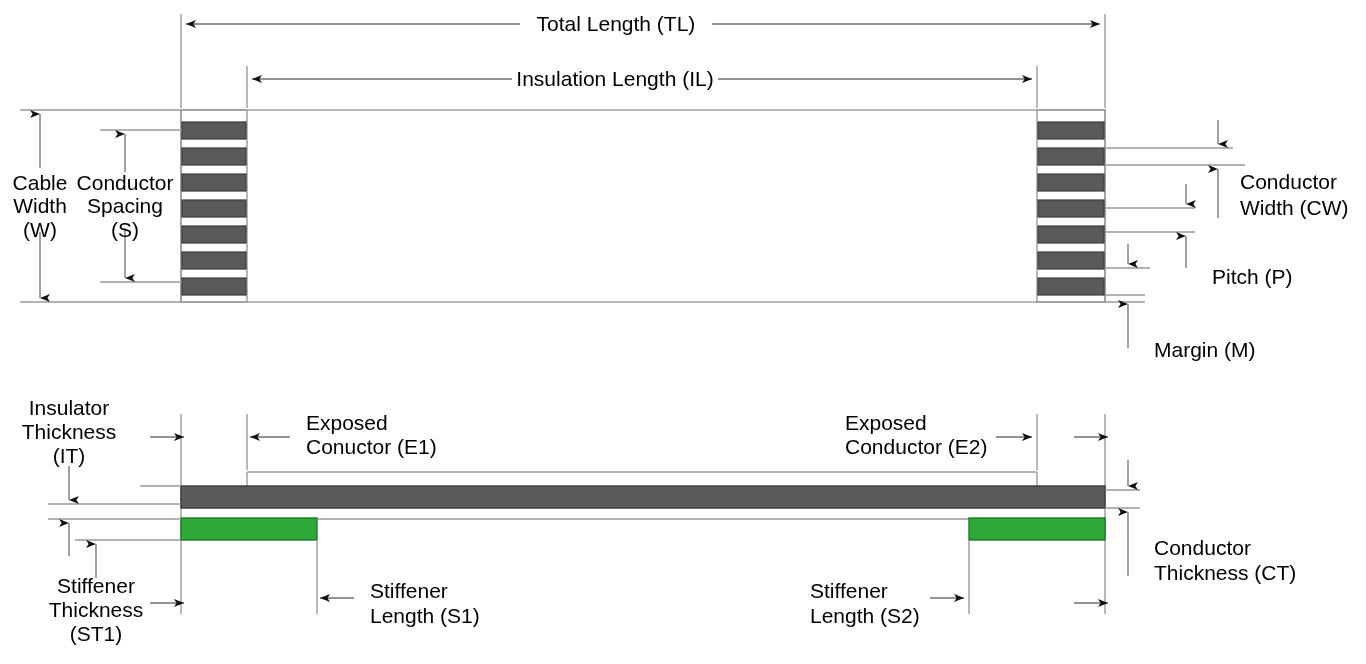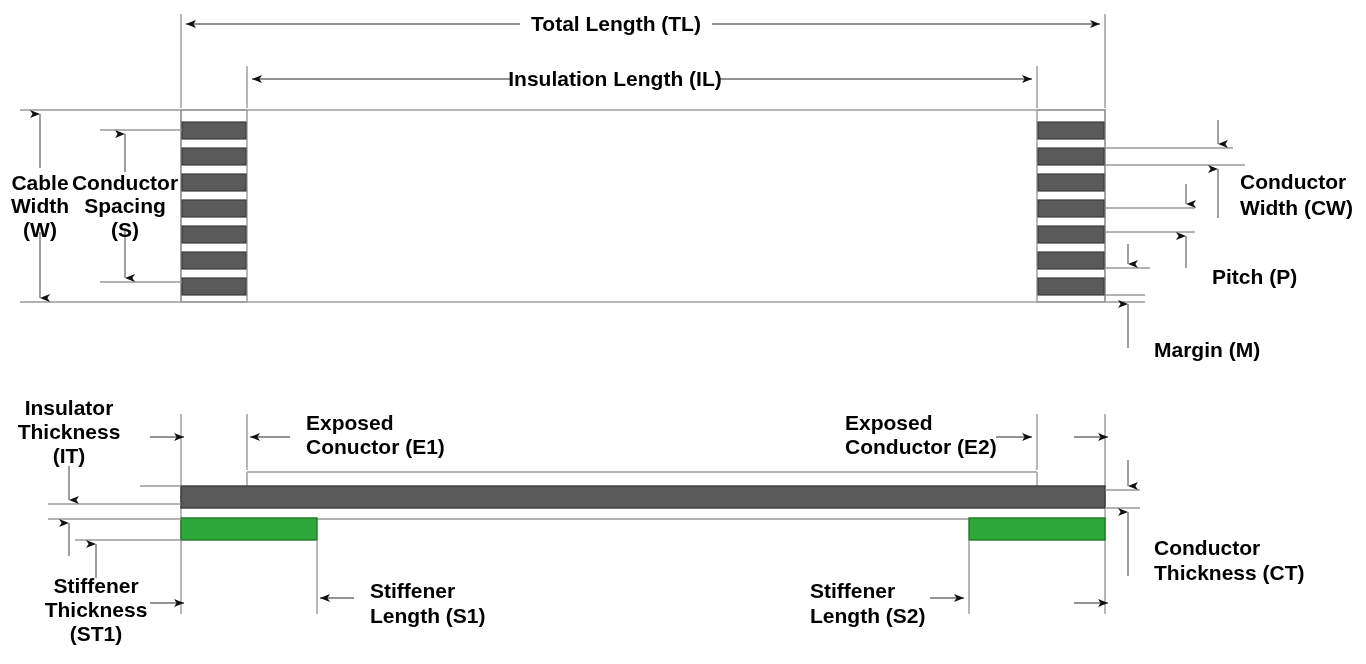--- a/index.html
+++ b/index.html
@@ -10,21 +10,20 @@
   }
   body {
     font-family: "Liberation Sans", sans-serif;
   }
   #stage {
     position: relative;
     width: 1366px;
     height: 664px;
     background: #ec4899;
     overflow: hidden;
-    font-weight: bold;
   }
   #drawing {
     position: absolute;
     left: 0;
     top: 0;
     width: 1366px;
     height: 664px;
   }
   .lbl {
     font-family: "Liberation Sans", sans-serif;

